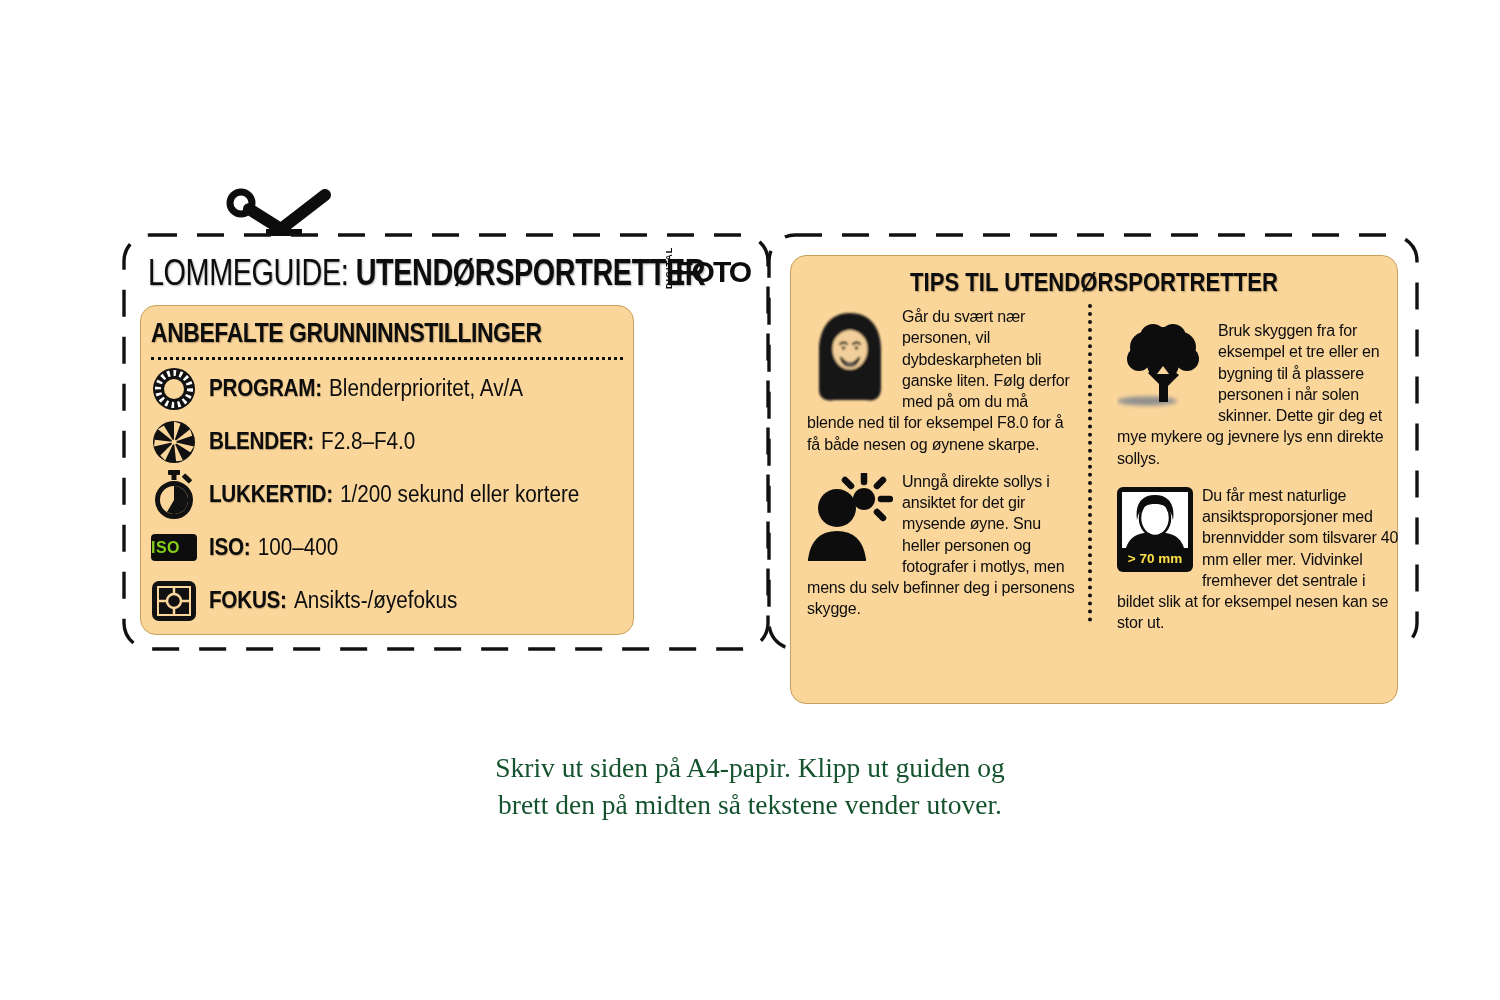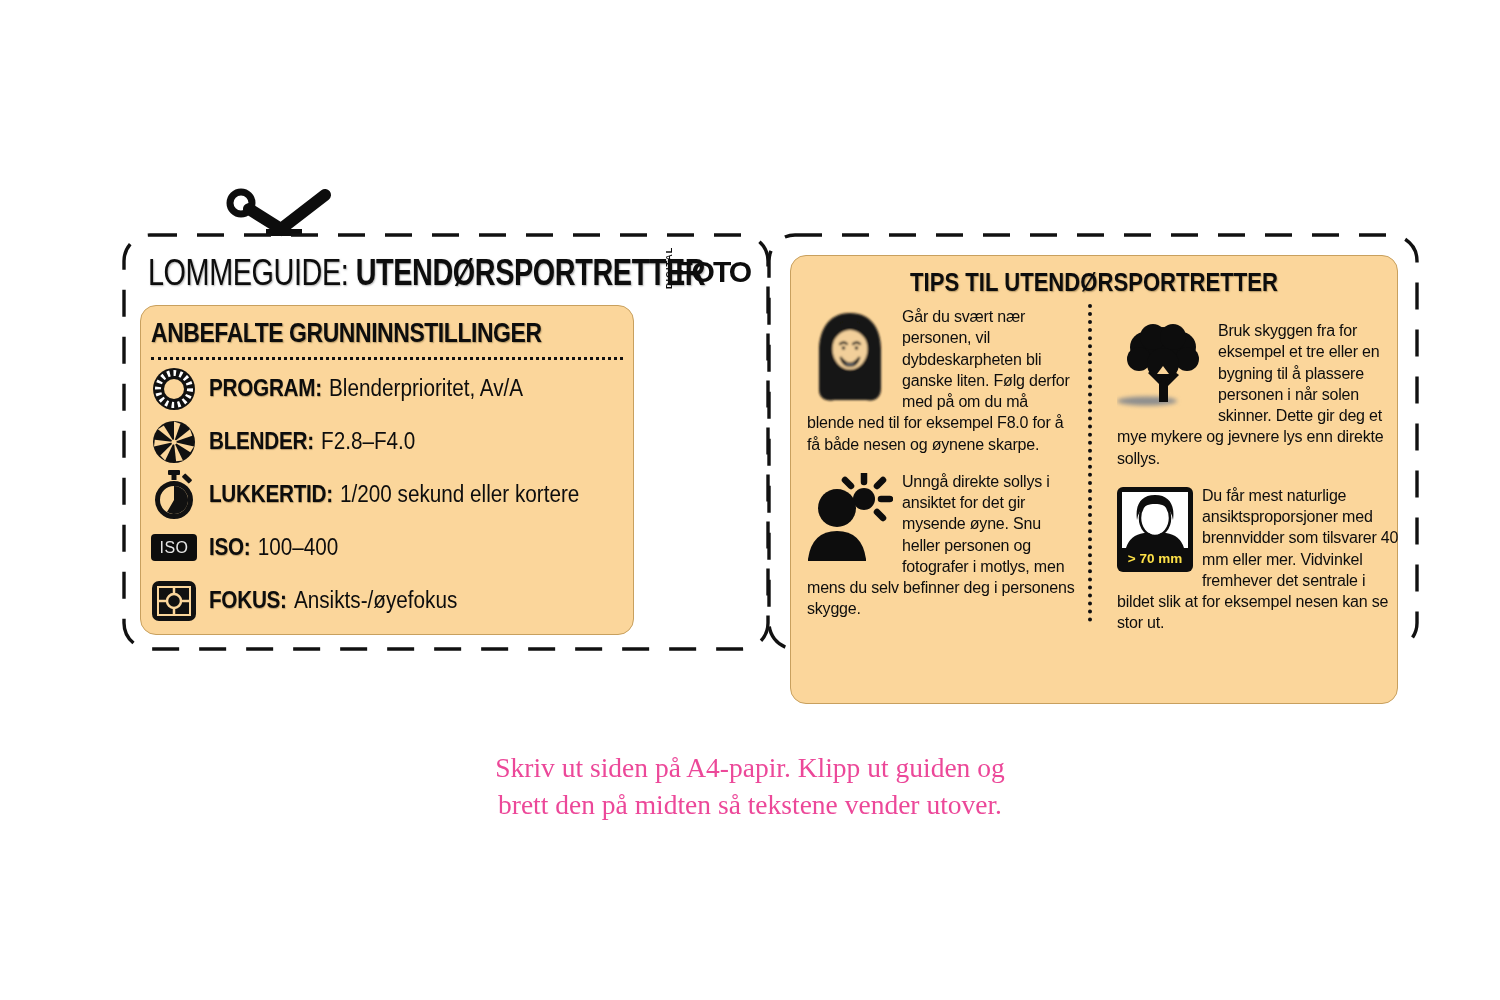--- a/index.html
+++ b/index.html
@@ -47,22 +47,22 @@
   .srow { display:flex; align-items:center; height:53px; }
   .row-icon { flex:0 0 58px; display:flex; align-items:center; }
   .row-text {
     font-size:23px; white-space:nowrap;
     transform:scaleX(0.9); transform-origin:0 50%;
   }
   .row-label { font-weight:700; margin-right:8px; letter-spacing:-0.3px;
                text-shadow:0.5px 0.5px 1px rgba(90,70,30,0.4); }
   .iso-badge {
     display:inline-block; width:46px; height:27px; background:#0d0d0d; border-radius:4px;
-    color:#e5e5e5; font-weight:400; font-size:16px; letter-spacing:0.5px;
-    text-align:center; line-height:27px;
+    color:#84cc16; font-weight:700; font-size:16px; letter-spacing:0.5px;
+    line-height:27px;
   }
 
   
   .tips-box { left:23px; top:22px; width:608px; height:449px; }
   .tips-header {
     text-align:center; font-size:26px; font-weight:700; margin-top:11px;
     transform:scaleX(0.85); transform-origin:50% 50%; white-space:nowrap;
     text-shadow:1px 1px 1.5px rgba(90,70,30,0.45);
   }
   .tips-col { position:absolute; top:50px; height:318px; }
@@ -78,21 +78,21 @@
   
   .portrait-icon { display:inline-block; width:76px; background:#0d0d0d; border-radius:6px;
                    padding:5px 5px 0; box-sizing:border-box; }
   .portrait-photo { display:block; background:#ffffff; height:56px; line-height:0; }
   .portrait-label { display:block; color:#fde047; font-weight:700; font-size:13.5px;
                     text-align:center; height:24px; line-height:22px; white-space:nowrap; }
 
   
   .footer {
     position:absolute; left:0; right:0; top:750px; text-align:center;
-    font-family:"Liberation Serif", serif; font-size:27.5px; line-height:1.33; color:#ec4899;
+    font-family:"Liberation Serif", serif; font-size:27.5px; line-height:1.33; color:#14532d;
   }
 </style>
 </head>
 <body>
 
 <div class="canvas">
 
   <svg class="abs" style="left:220px; top:178px;" width="120" height="62" viewBox="0 0 120 62">
     <circle cx="21" cy="25" r="11" fill="none" stroke="#0d0d0d" stroke-width="7"></circle>
     <path d="M29 31 L61 51 L105 17" fill="none" stroke="#0d0d0d" stroke-width="12" stroke-linecap="round" stroke-linejoin="miter"></path>

